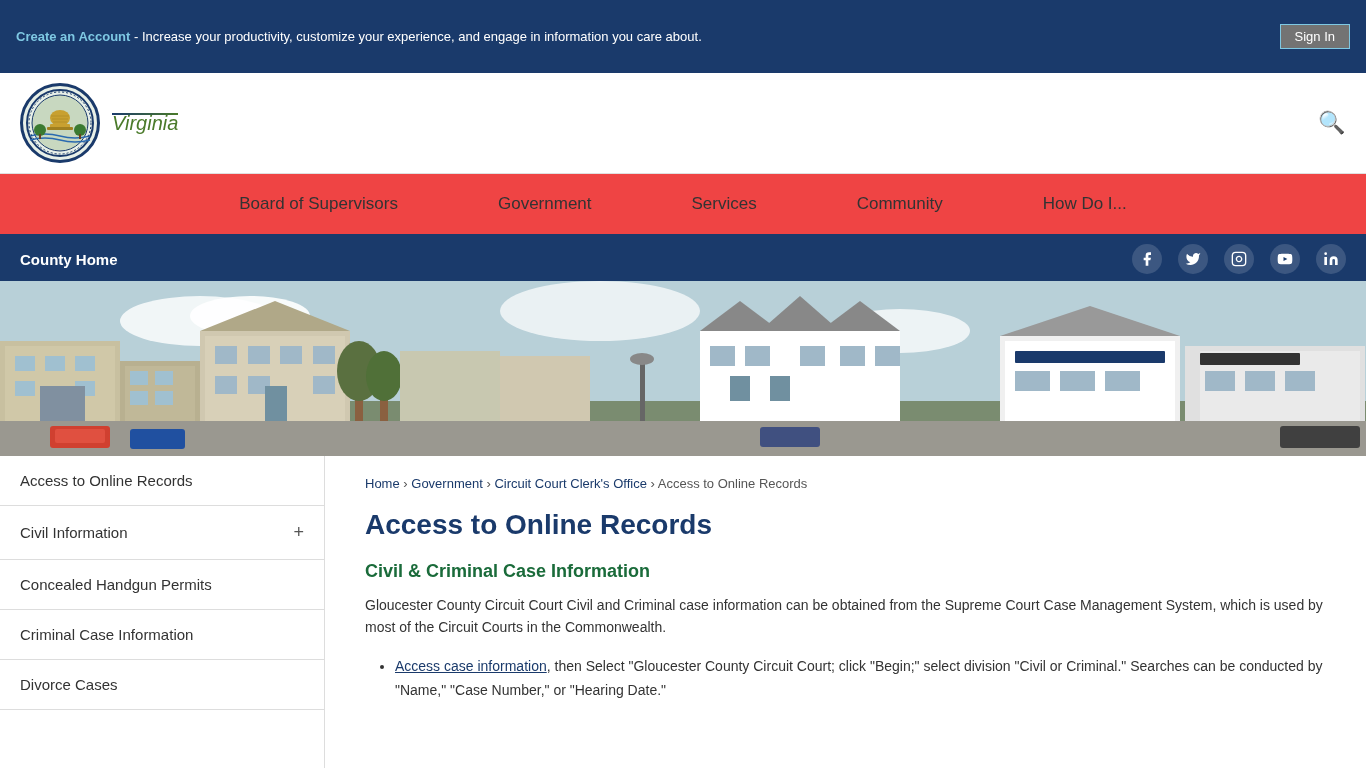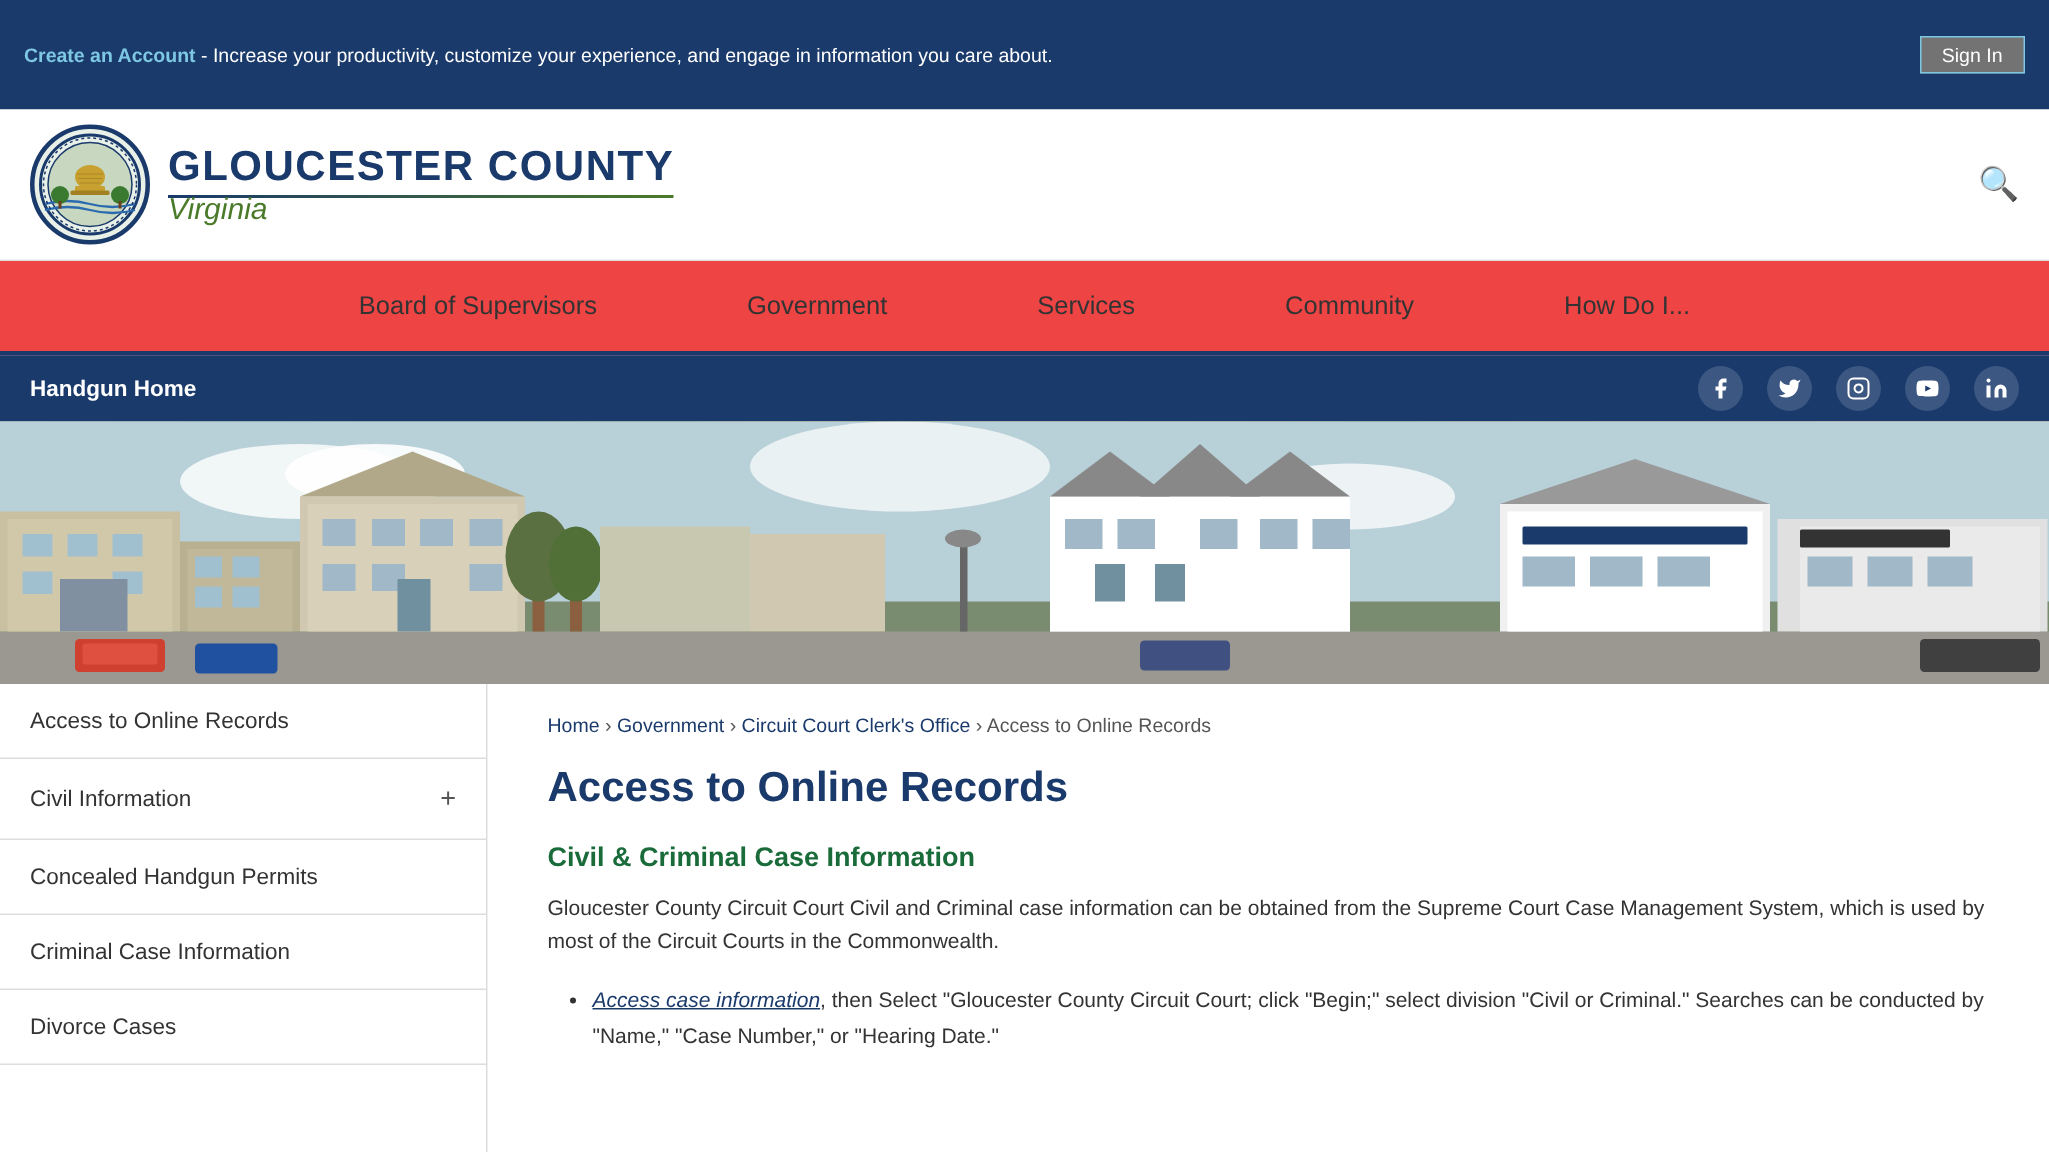--- a/index.html
+++ b/index.html
@@ -218,21 +218,20 @@
       padding-left: 30px;
     }
     .bullet-list li {
       font-size: 14px;
       line-height: 1.7;
       color: #333;
     }
     .bullet-list a {
       color: #1a3a6b;
       text-decoration: underline;
-      font-style: italic;
     }
   </style>
 </head>
 <body>
 
 <div class="top-banner">
   <div>
     <a>Create an Account</a>
     <span> - Increase your productivity, customize your experience, and engage in information you care about.</span>
   </div>
@@ -259,40 +258,39 @@
 
         <circle cx="15" cy="42" r="6" fill="#3a7a30"></circle>
         <circle cx="55" cy="42" r="6" fill="#3a7a30"></circle>
         <rect x="14" y="46" width="2" height="5" fill="#6a4020"></rect>
         <rect x="54" y="46" width="2" height="5" fill="#6a4020"></rect>
 
         <circle cx="35" cy="35" r="31" fill="none" stroke="#1a3a6b" stroke-width="1" stroke-dasharray="2,2"></circle>
       </svg>
     </div>
     <div class="logo-text">
-      <div class="county-name">GLOUCESTER COUNTY</div>
       <div class="underline-bar"></div>
       <div class="state-name">Virginia</div>
     </div>
   </div>
   <div class="search-area">
     <button class="search-icon-btn">🔍</button>
   </div>
 </div>
 
 <nav class="main-nav">
   <a>Board of Supervisors</a>
   <a>Government</a>
   <a>Services</a>
   <a>Community</a>
   <a>How Do I...</a>
 </nav>
 
 <div class="secondary-nav">
-  <a class="county-home">Handgun Home</a>
+  <a class="county-home">County Home</a>
   <div class="social-icons">
     <div class="social-icon" title="Facebook">
       <svg width="16" height="16" viewBox="0 0 24 24" fill="white">
           <path d="M18 2h-3a5 5 0 0 0-5 5v3H7v4h3v8h4v-8h3l1-4h-4V7a1 1 0 0 1 1-1h3z"></path>
         </svg>
     </div>
     <div class="social-icon" title="Twitter">
       <svg width="16" height="16" viewBox="0 0 24 24" fill="white">
           <path d="M23 3a10.9 10.9 0 0 1-3.14 1.53 4.48 4.48 0 0 0-7.86 3v1A10.66 10.66 0 0 1 3 4s-4 9 5 13a11.64 11.64 0 0 1-7 2c9 5 20 0 20-11.5a4.5 4.5 0 0 0-.08-.83A7.72 7.72 0 0 0 23 3z"></path>
         </svg>

